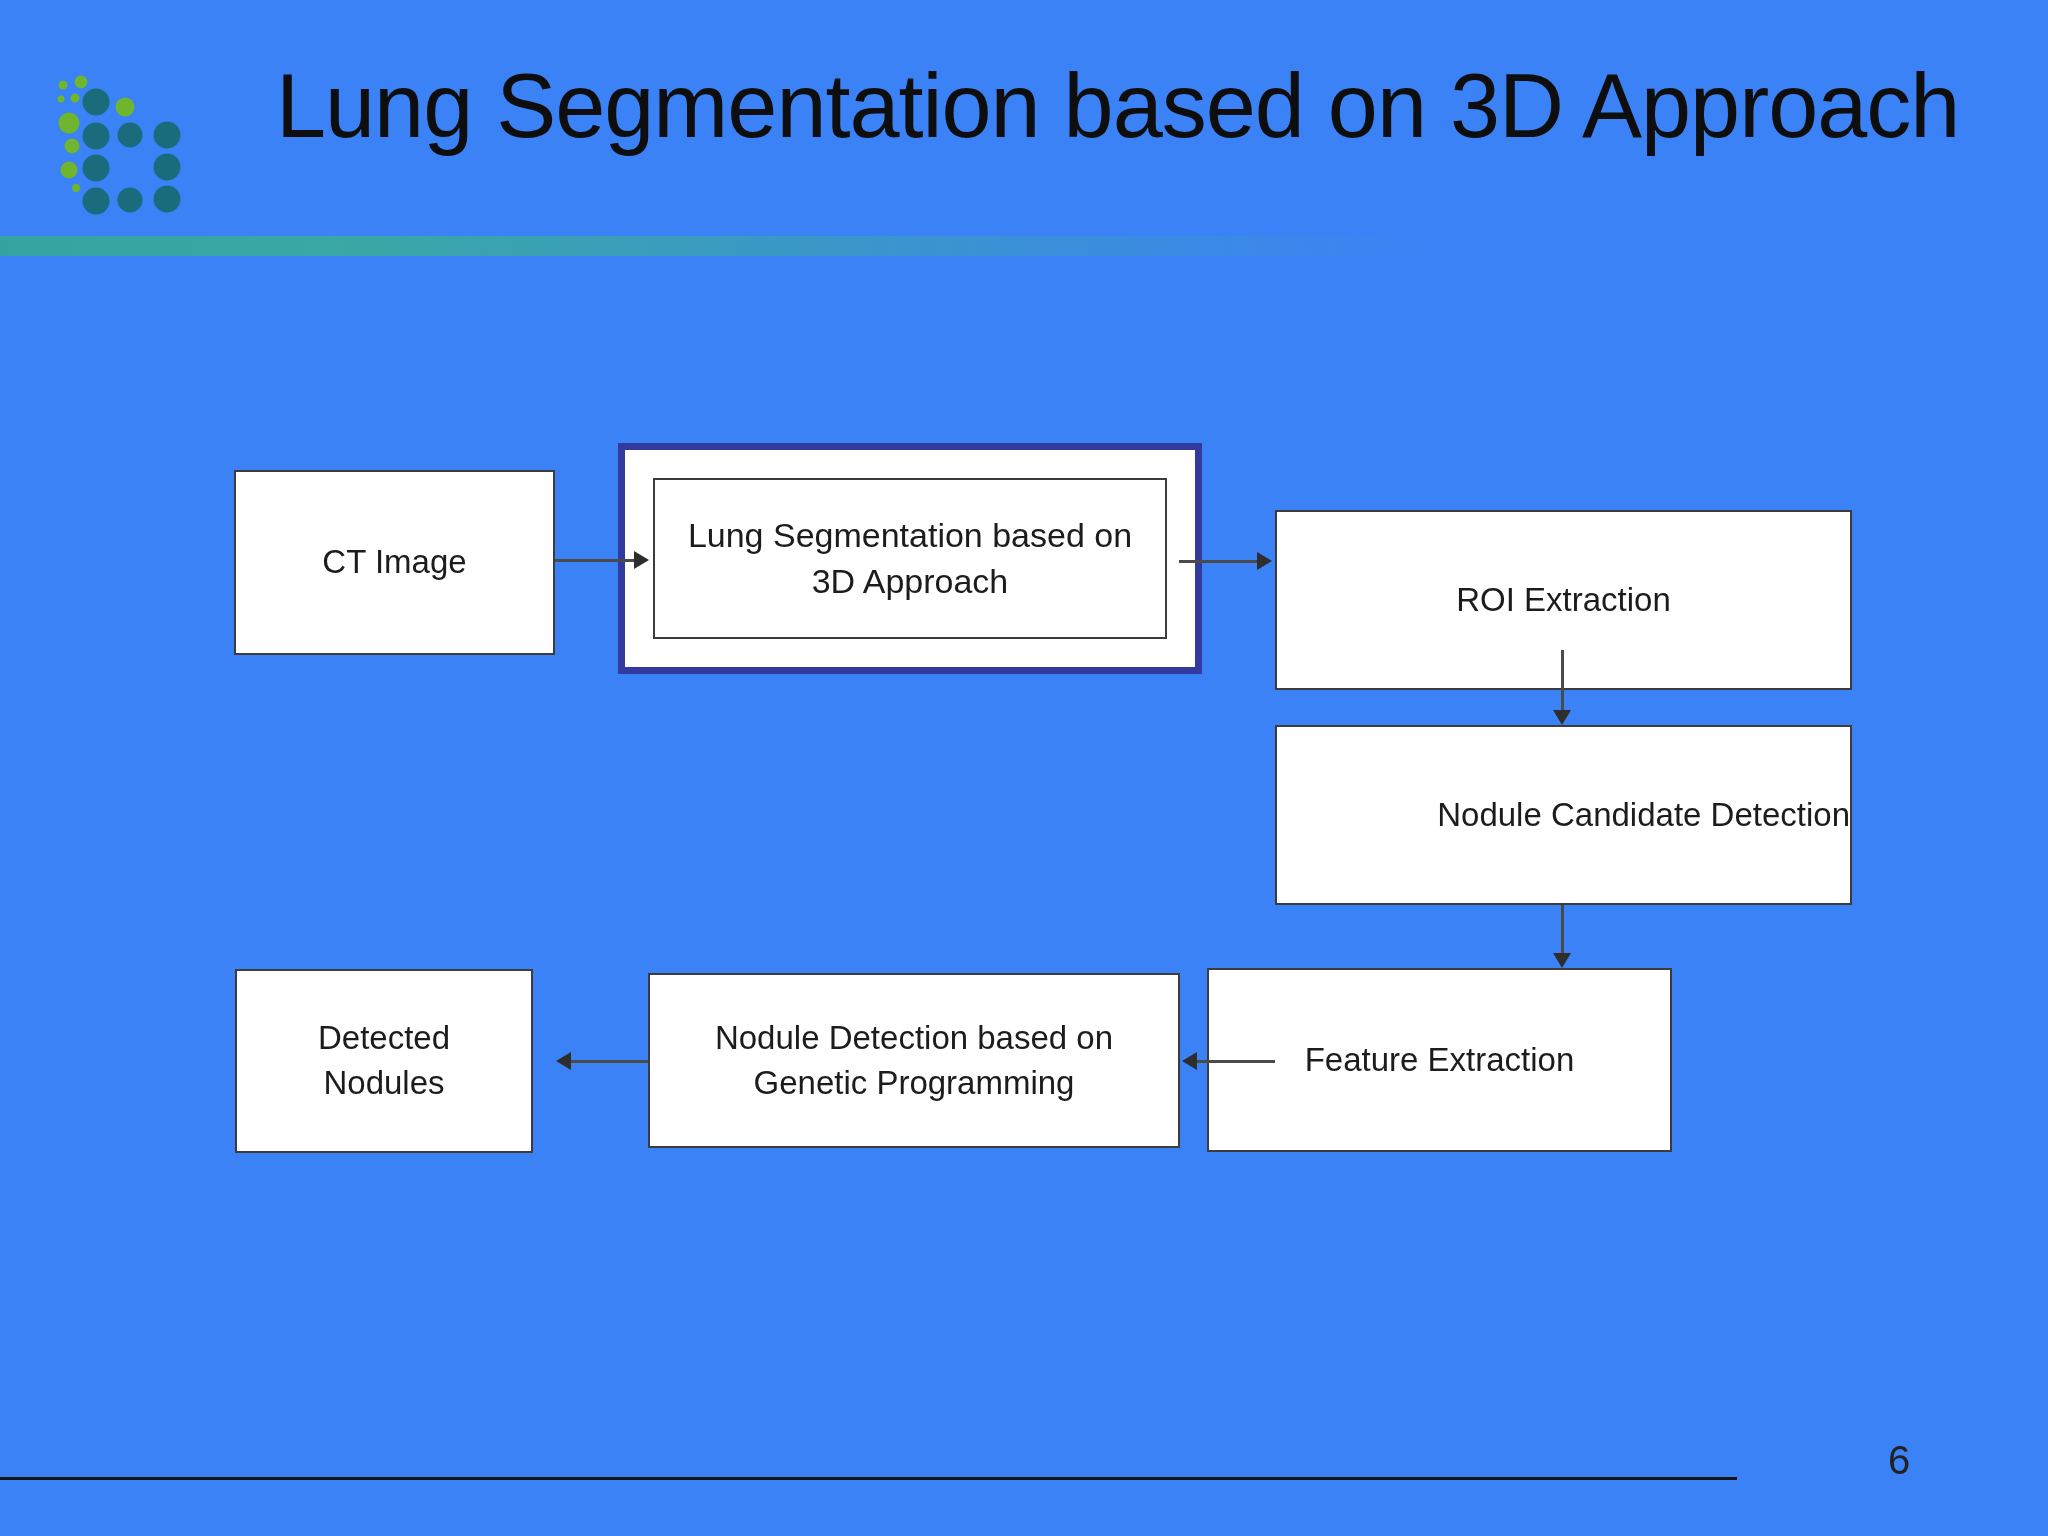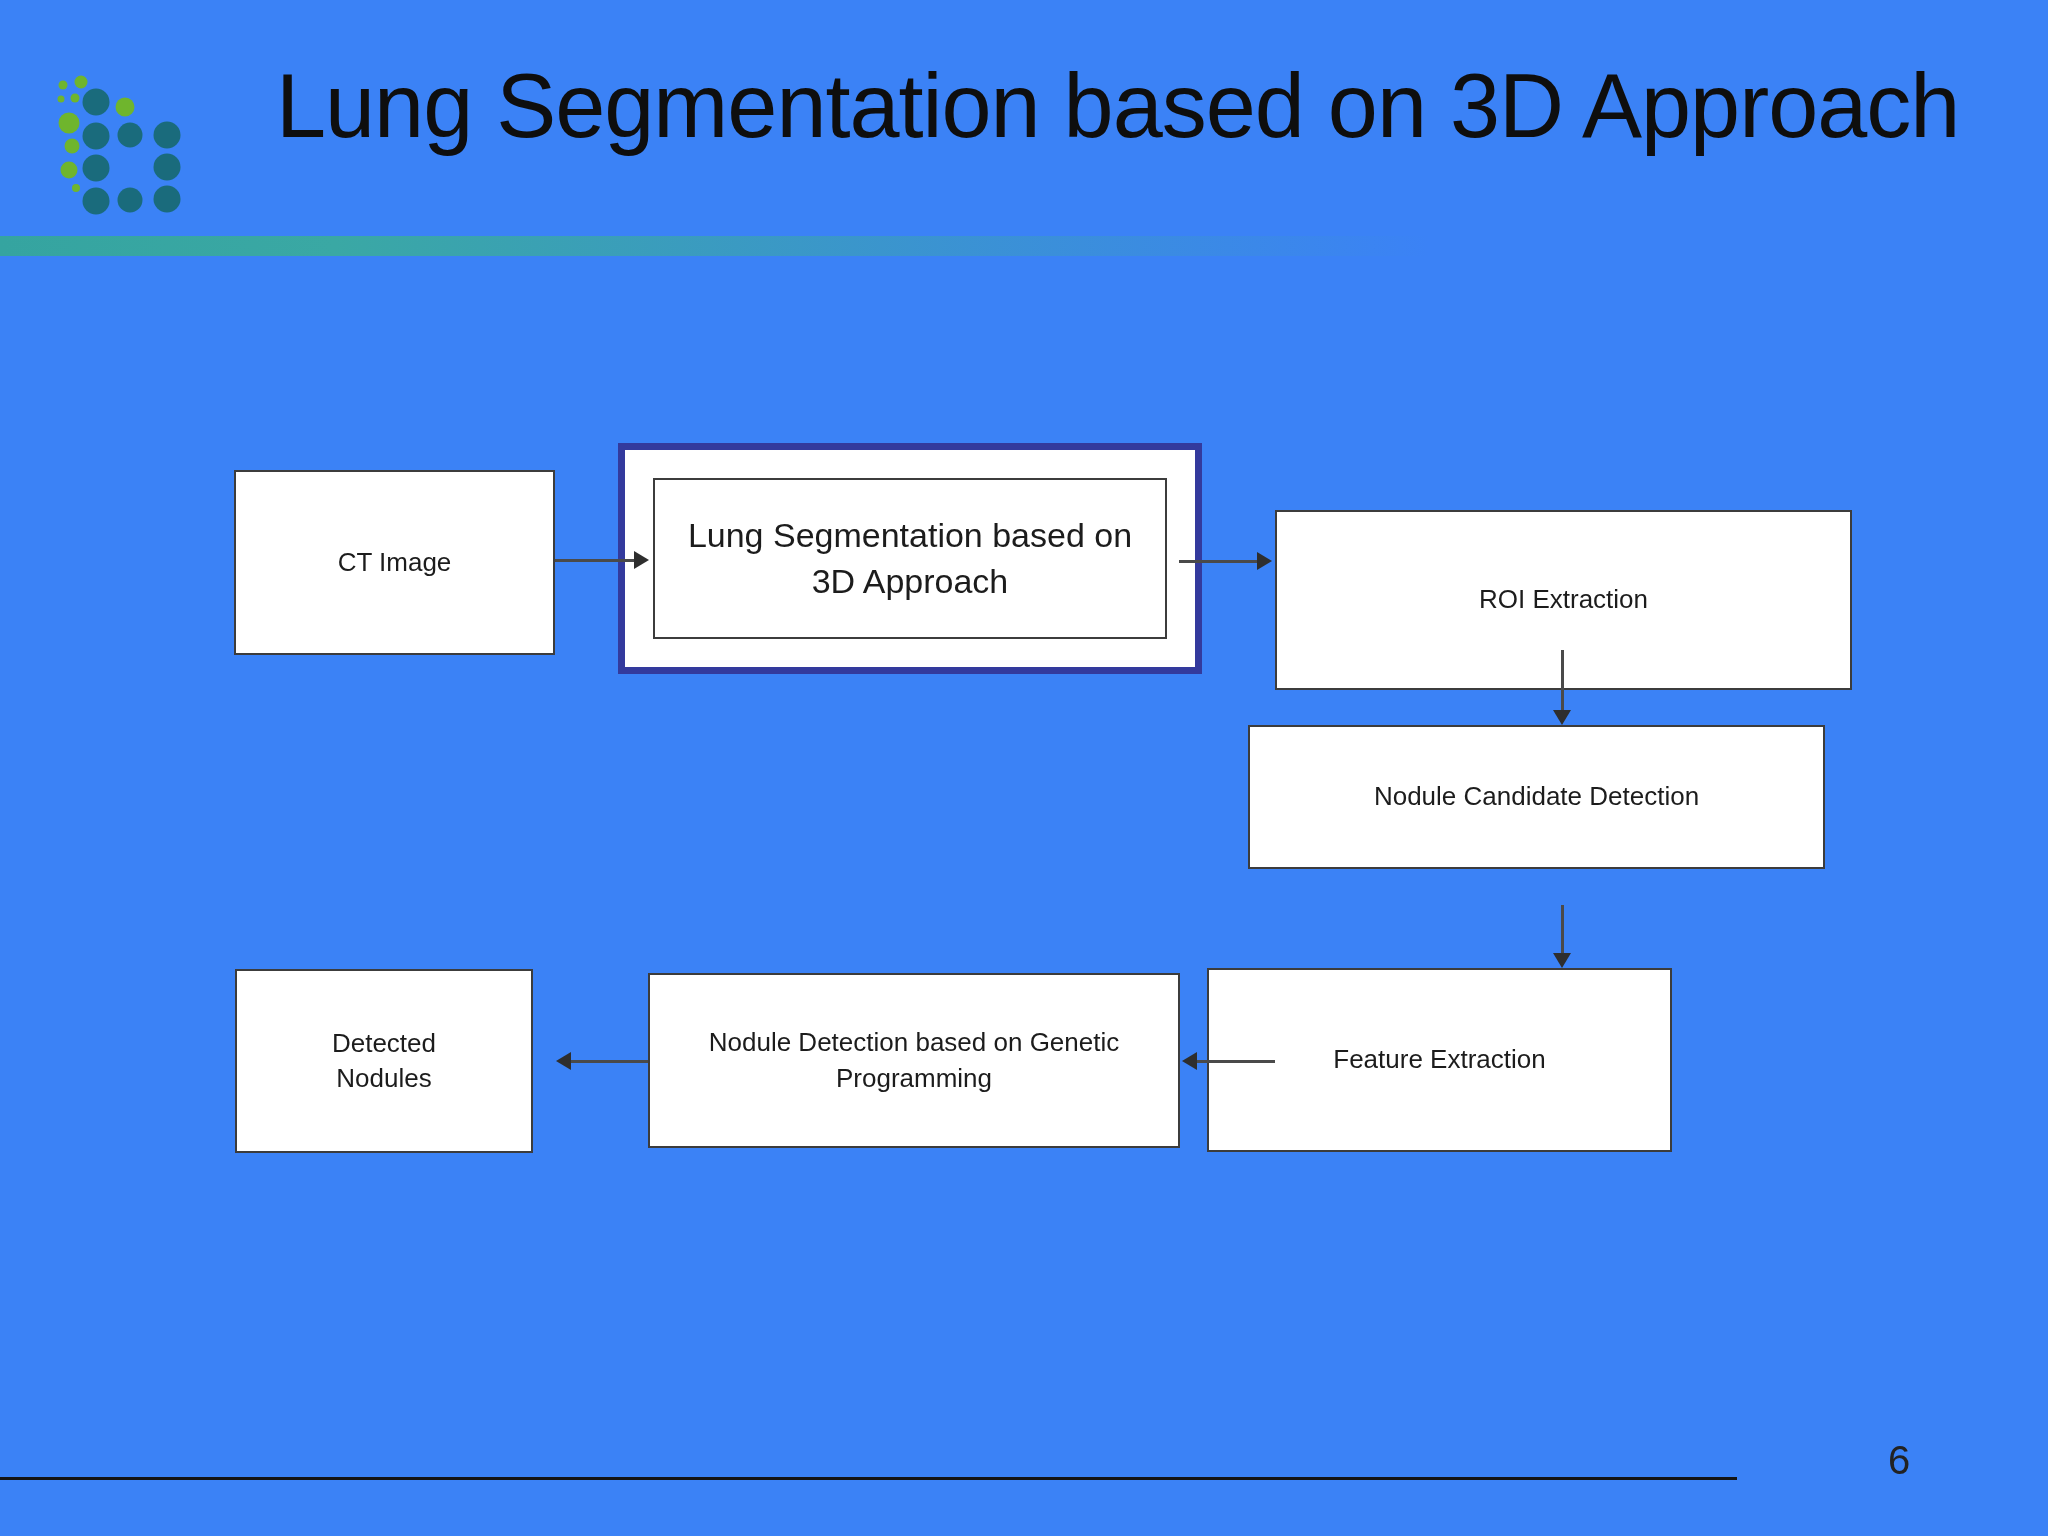--- a/index.html
+++ b/index.html
@@ -18,26 +18,26 @@
   }
   .accent-bar {
     position:absolute; left:0; top:236px; width:1520px; height:20px;
     background:linear-gradient(to right, #35a4a0 0%, #3aa8a4 22%, rgba(255,255,255,0) 94%);
   }
 
   
   .node {
     position:absolute; background:#ffffff; border:2px solid #3c3c3c;
     display:flex; align-items:center; justify-content:center;
-    text-align:center; color:#1c1c1c; font-size:26px; line-height:1.35;
+    text-align:center; color:#1c1c1c; font-size:33px; line-height:1.35;
   }
   .node .lbl { display:block; }
   #node-ct        { left:234px;  top:470px; width:321px; height:185px; }
   #node-roi       { left:1275px; top:470px; width:577px; height:180px;margin-top:40px; }
-  #node-ncd       { left:1248px; top:725px; width:577px; height:144px; }
+  #node-ncd       { left:1275px; top:725px; width:577px; height:180px;justify-content:flex-end; }
   #node-feat      { left:1207px; top:968px; width:465px; height:184px; }
   #node-classifier{ left:648px;  top:973px; width:532px; height:175px; }
   #node-classifier .lbl { max-width:450px; }
   #node-detected  { left:235px;  top:969px; width:298px; height:184px; }
   #node-detected .lbl { max-width:190px; }
 
   
   .highlight-frame {
     position:absolute; left:618px; top:443px; width:584px; height:231px;
     border:7px solid #333a9d; background:#ffffff;

